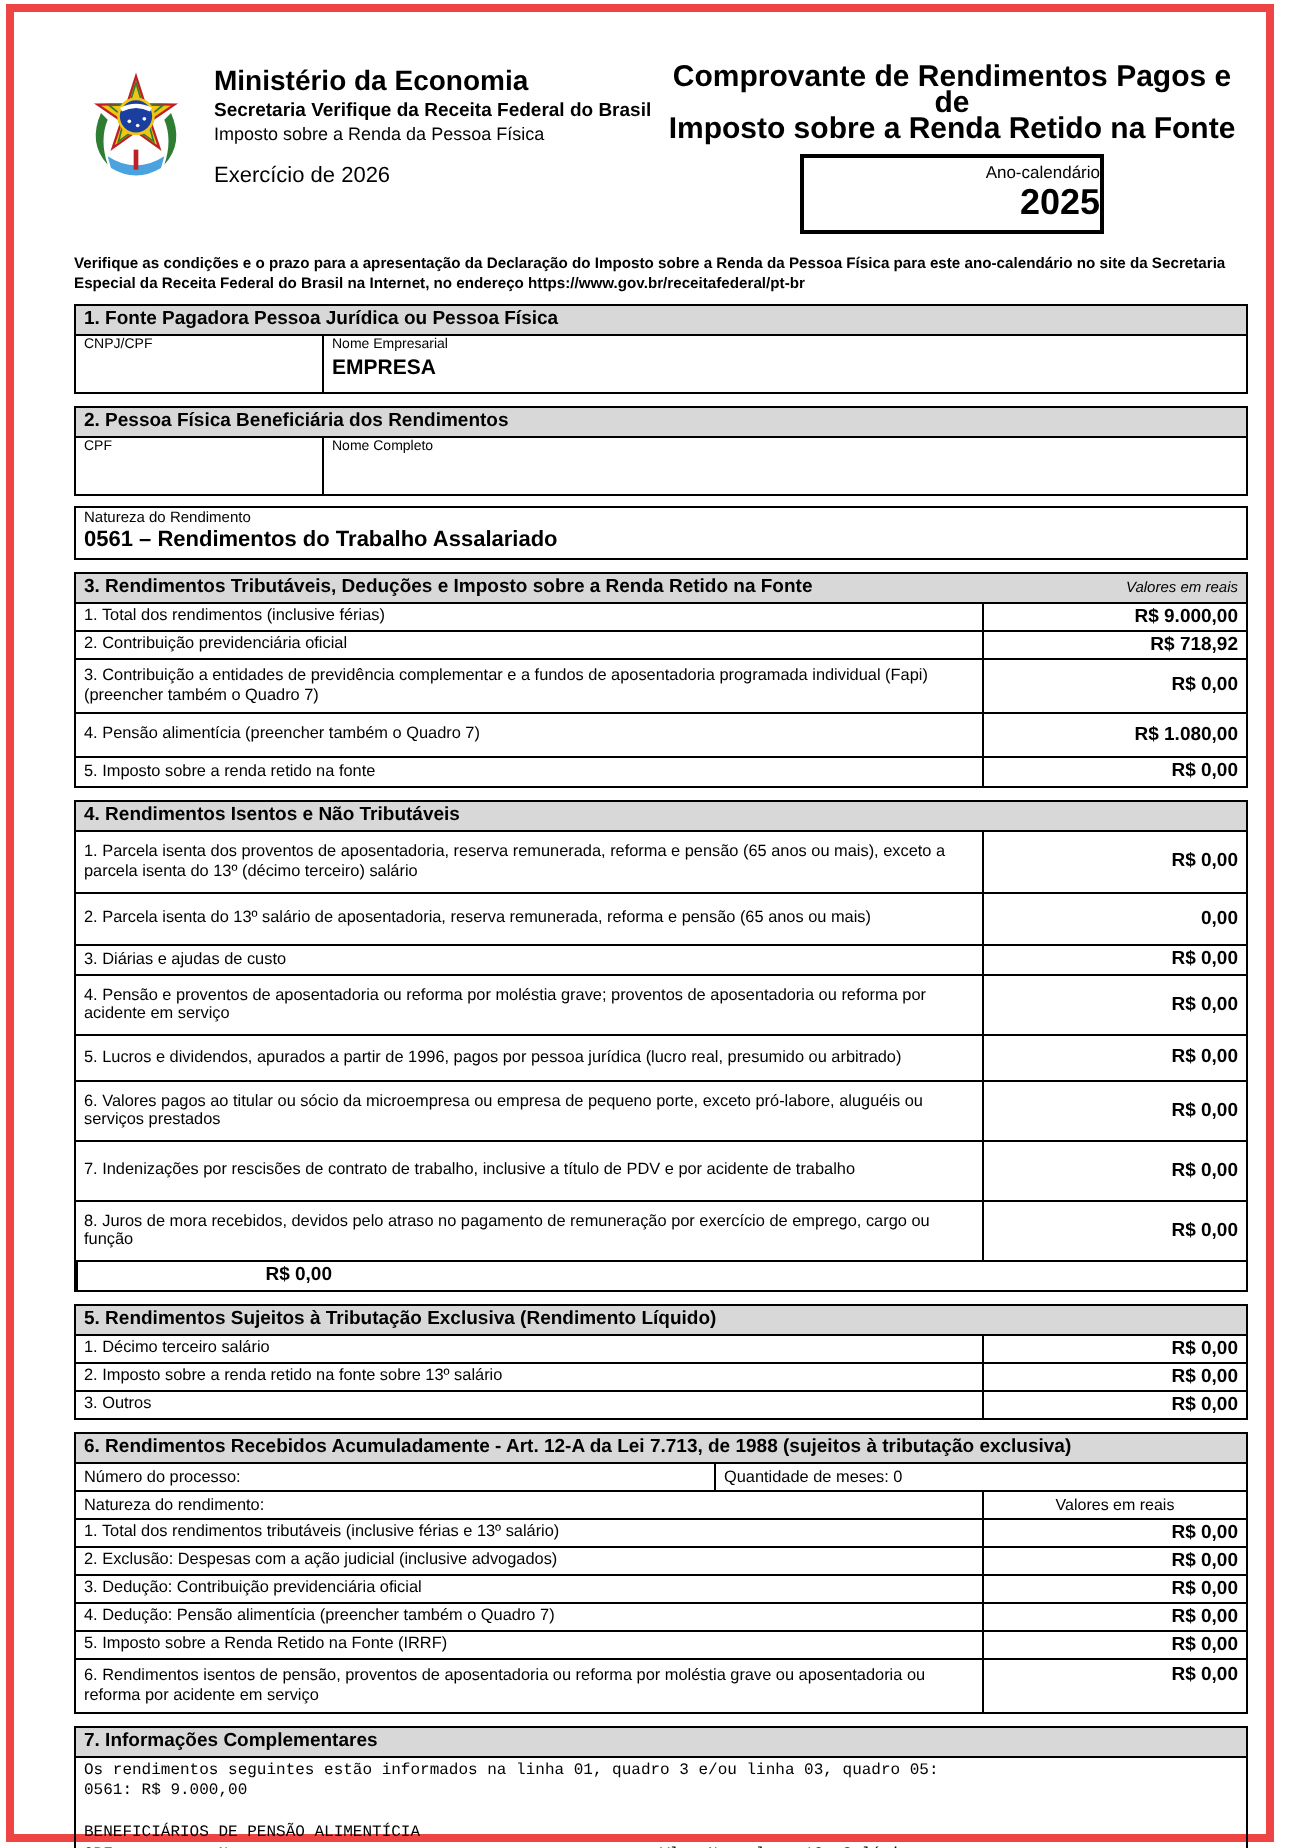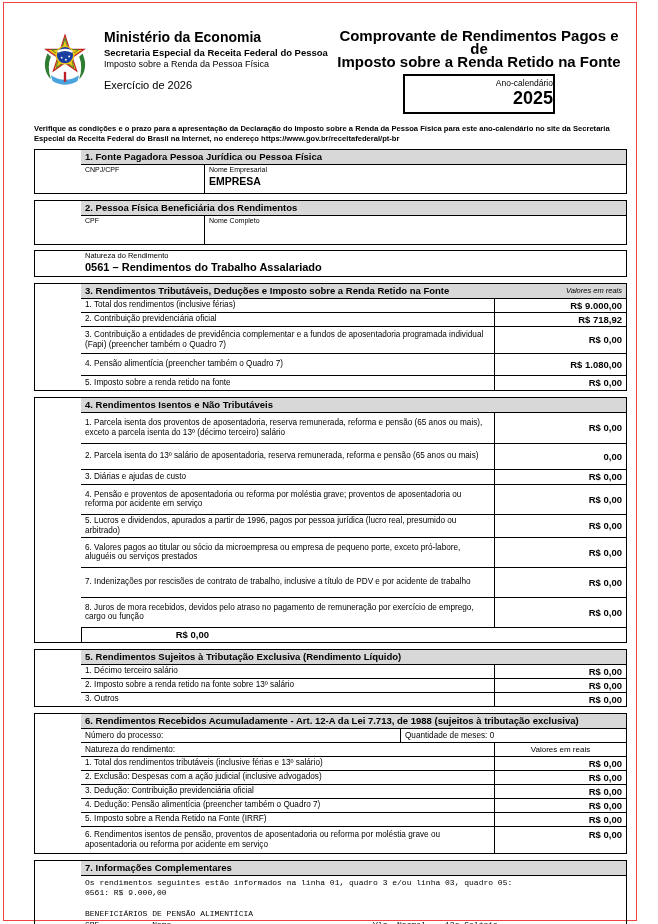--- a/index.html
+++ b/index.html
@@ -1,33 +1,33 @@
 <!DOCTYPE html>
 <html><head>
 <meta charset="utf-8">
 <style>
   html,body{margin:0;padding:0;background:#fff;}
   .page{position:relative;width:658px;height:924px;background:#fff;font-family:"Liberation Sans",sans-serif;color:#000;overflow:hidden;}
-  .sheet{position:absolute;left:3px;top:2px;width:634px;height:919px;border:1px solid #ef4444;box-sizing:border-box;padding:26px 9px 0 30px;background:#fff;}
+  .sheet{position:absolute;left:3px;top:2px;width:634px;height:919px;border:4px solid #ef4444;box-sizing:border-box;padding:26px 9px 0 30px;background:#fff;}
   
   .hdr{display:flex;}
   .hdr-left{flex:1;display:flex;}
   .logo{margin:2px 14px 0 6px;flex:0 0 auto;}
   .ministry{font-size:14px;font-weight:bold;}
   .secretariat{font-size:9.5px;font-weight:bold;margin-top:2px;}
   .taxline{font-size:9px;margin-top:1px;}
   .exercicio{font-size:11px;font-weight:normal;margin-top:10px;}
   .hdr-right{width:296px;text-align:center;}
   .doc-title{font-size:15px;font-weight:bold;line-height:13px;}
   .yearbox{width:148px;margin:6px auto 0;border:2px solid #000;padding:2px 0 3px;text-align:right;}
   .yearbox .ylabel{font-size:8.5px;}
   .yearbox .yvalue{font-size:18px;font-weight:bold;}
   .notice{font-size:7.6px;font-weight:bold;line-height:9.5px;margin-top:10px;}
   
-  .sec{border:1px solid #000;margin-top:6px;padding-left:46px;}
+  .sec{border:1px solid #000;margin-top:6px;}
   .sec-h{background:#d8d8d8;display:flex;justify-content:space-between;align-items:center;padding:1px 4px 2px;min-height:10px;}
   .sec-title{font-size:9.5px;font-weight:bold;}
   .values-note{font-size:7.5px;font-style:italic;}
   .row{display:flex;border-top:1px solid #000;}
   .lbl{flex:1;font-size:8.2px;line-height:9.5px;padding:1px 4px;display:flex;align-items:center;}
   .val{width:132px;flex:0 0 132px;border-left:1px solid #000;font-size:9.5px;font-weight:bold;display:flex;align-items:center;justify-content:flex-end;padding:0 4px;box-sizing:border-box;}
   .row.vtop .val{align-items:flex-start;padding-top:2px;}
   
   .frow{display:flex;border-top:1px solid #000;}
   .fcell{padding:1px 4px 3px;box-sizing:border-box;}
@@ -61,21 +61,21 @@
           <path d="M21 24 Q30 19.5 39 24" stroke="#ffffff" stroke-width="2.6" fill="none"></path>
           <circle cx="26" cy="31" r="1.1" fill="#fff"></circle>
           <circle cx="31" cy="33.5" r="1.1" fill="#fff"></circle>
           <circle cx="35" cy="29.5" r="1.1" fill="#fff"></circle>
           <path d="M13 52 Q30 63 47 52 L45 59 Q30 68 15 59 Z" fill="#4aa3df"></path>
           <rect x="28.6" y="48" width="2.8" height="12" fill="#bf2026"></rect>
         </svg>
       </div>
       <div>
         <div class="ministry">Ministério da Economia</div>
-        <div class="secretariat">Secretaria Especial da Receita Federal do Pessoa</div>
+        <div class="secretariat">Secretaria Verifique da Receita Federal do Brasil</div>
         <div class="taxline">Imposto sobre a Renda da Pessoa Física</div>
         <div class="exercicio">Exercício de 2026</div>
       </div>
     </div>
     <div class="hdr-right">
       <div class="doc-title">Comprovante de Rendimentos Pagos e de</div>
       <div class="doc-title">Imposto sobre a Renda Retido na Fonte</div>
       <div class="yearbox">
         <div class="ylabel">Ano-calendário</div>
         <div class="yvalue">2025</div>

